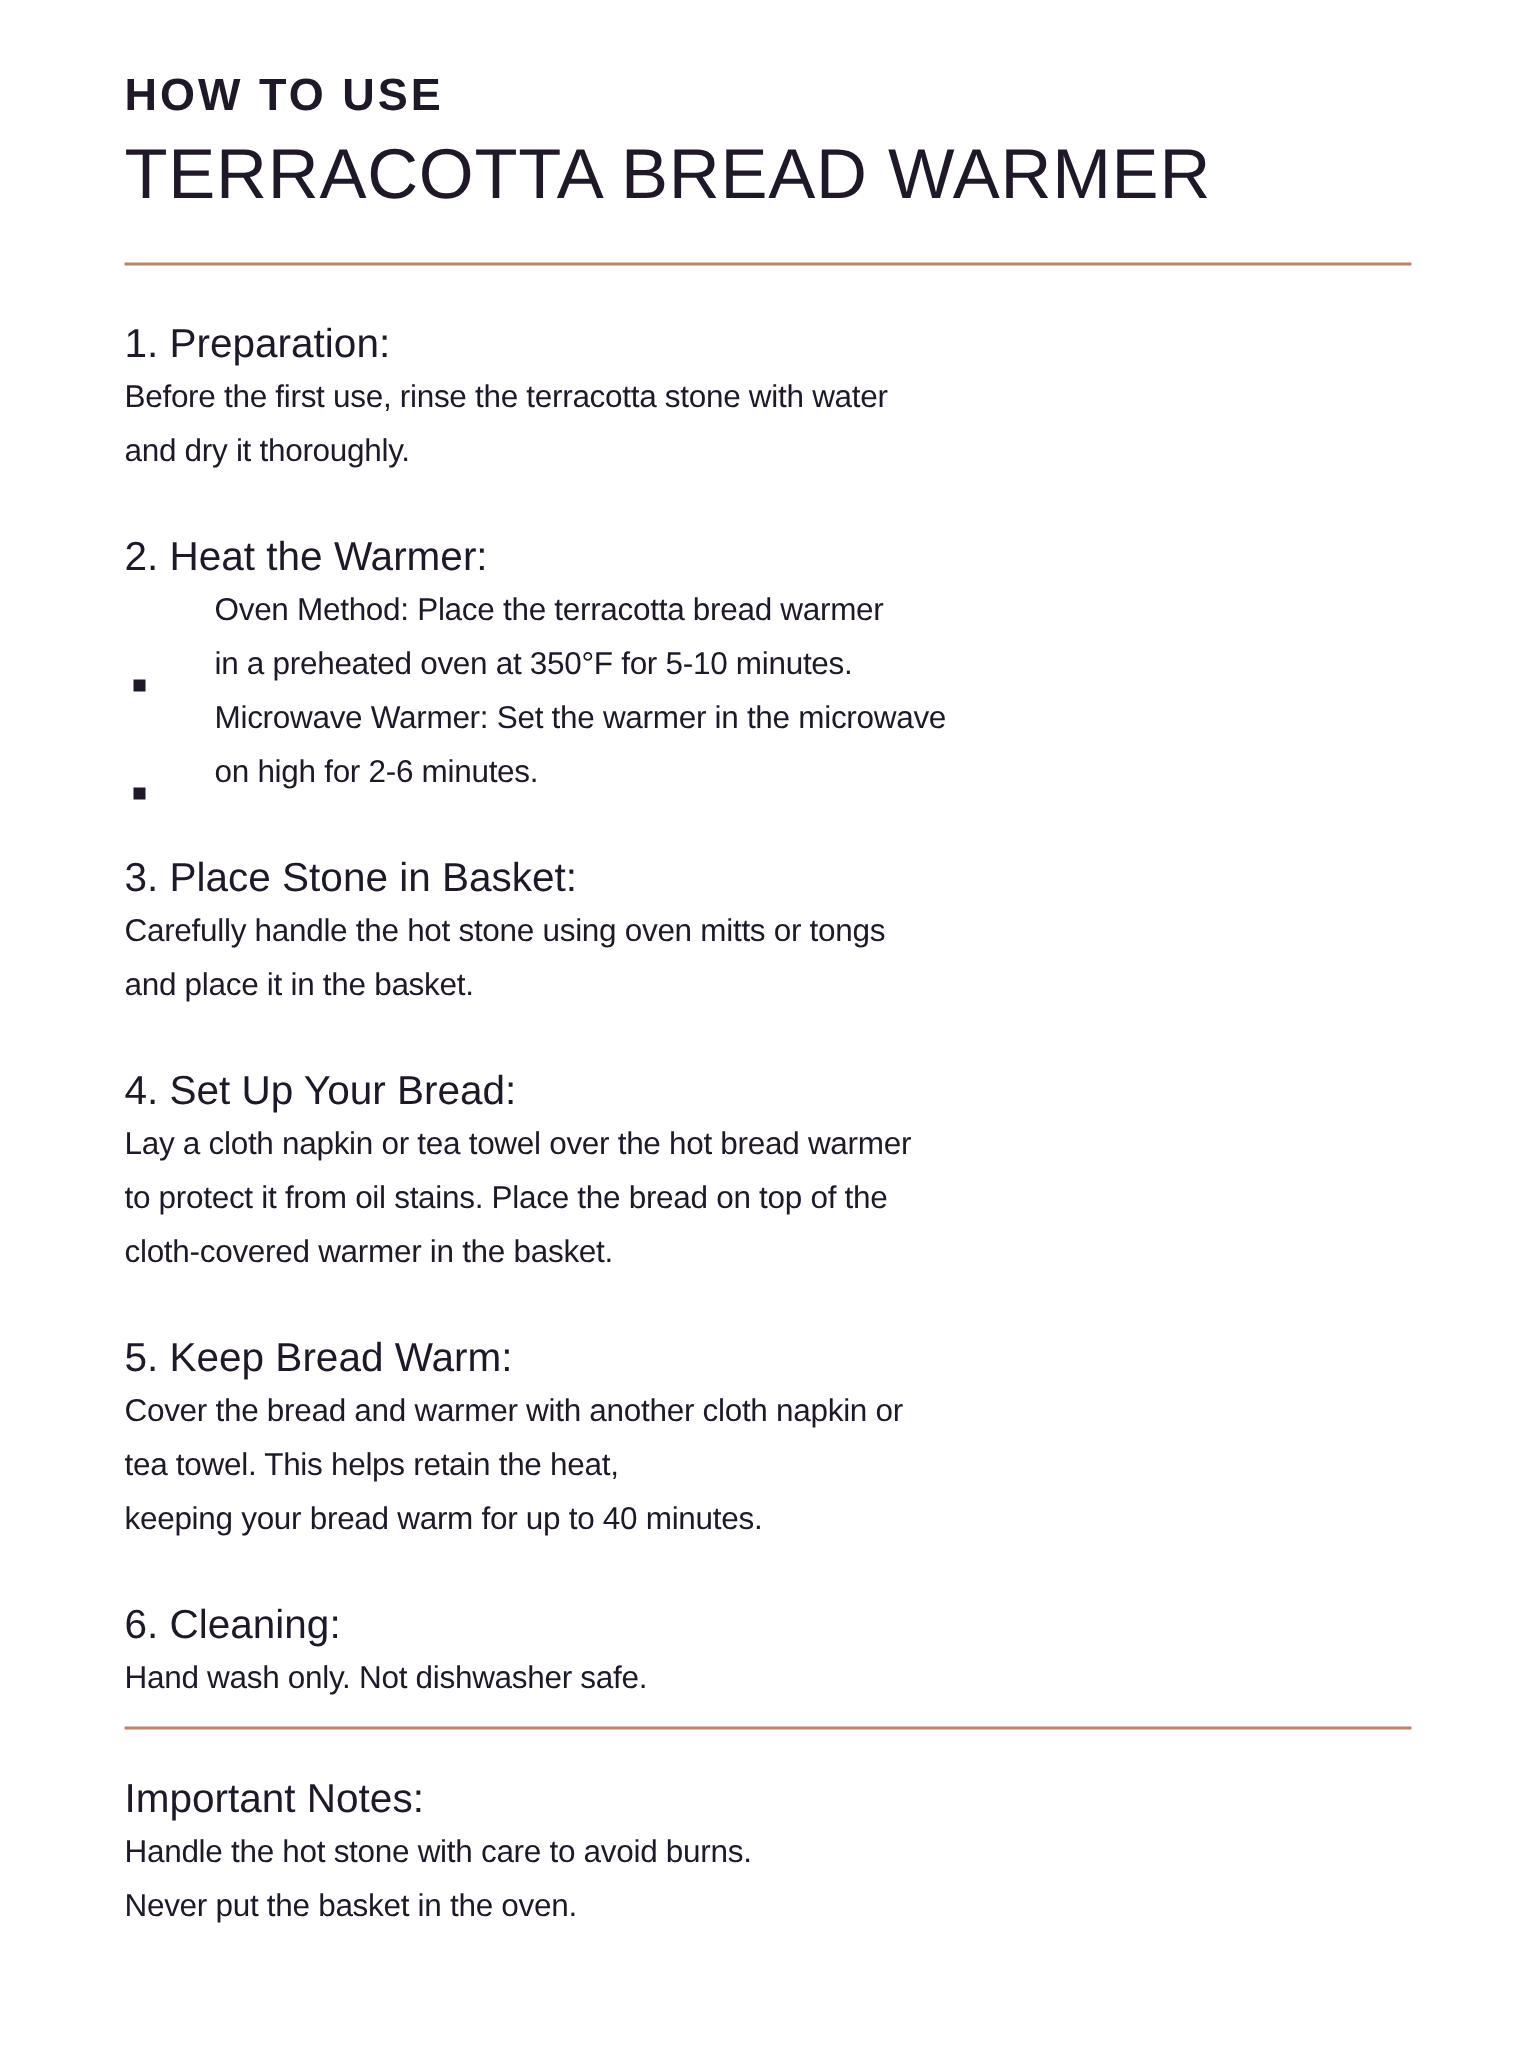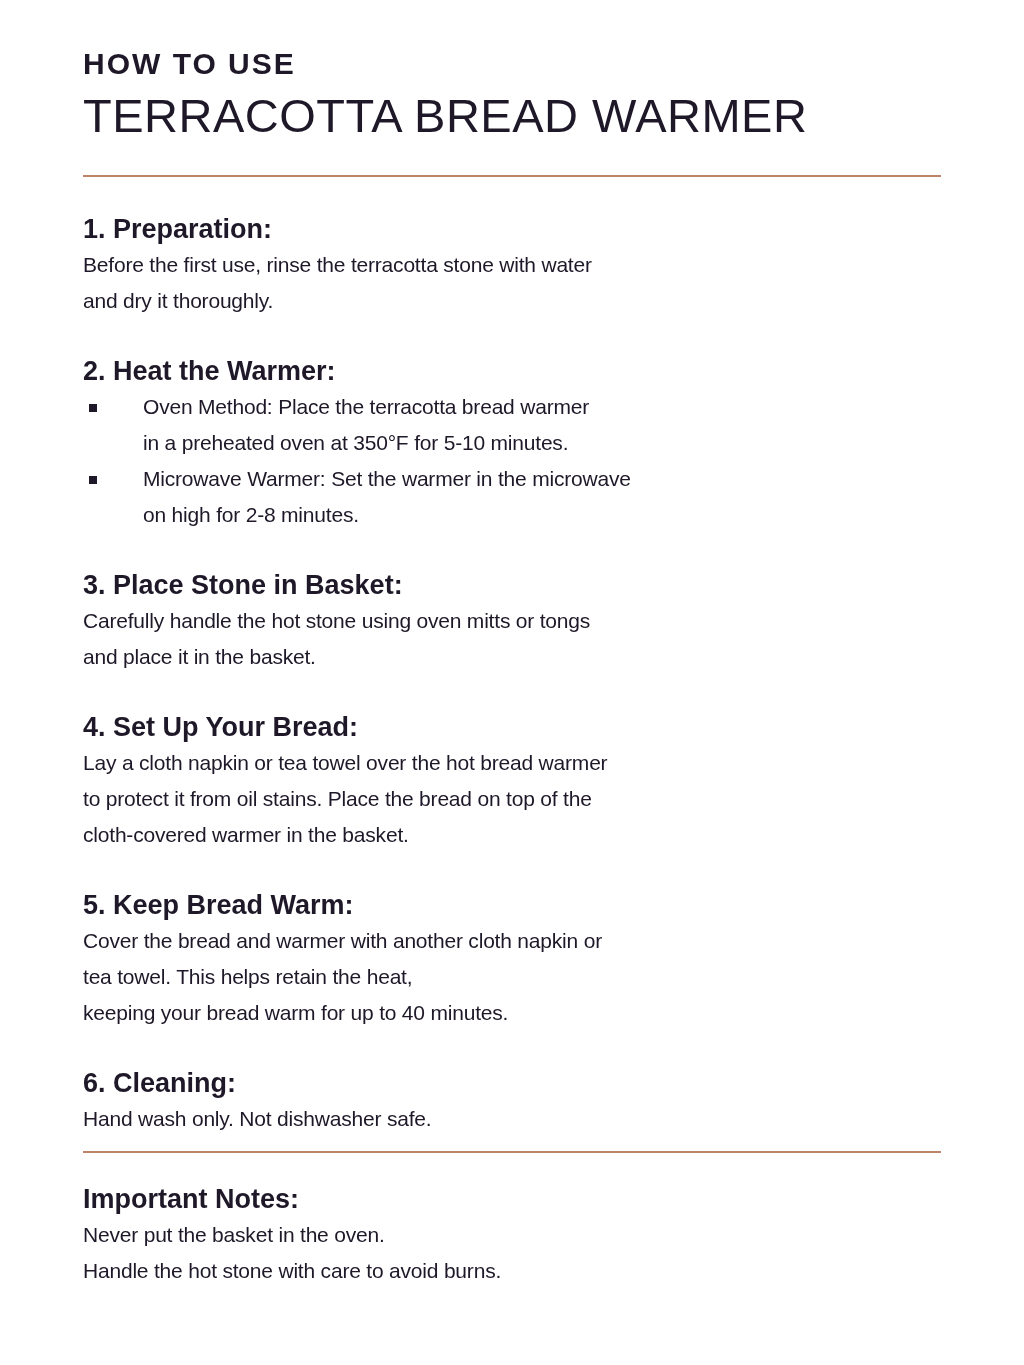--- a/index.html
+++ b/index.html
@@ -44,34 +44,34 @@
     margin-top: 14px;
   }
   section.sec {
     margin-top: 34px;
   }
   section.sec-notes {
     margin-top: 28px;
   }
   .sec h2 {
     font-size: 27px;
-    font-weight: 700;
+    font-weight: 400;
     line-height: 36px;
     margin: 0;
     letter-spacing: 0;
   }
   .line {
     font-size: 21px;
     line-height: 36px;
     margin: 0;
     letter-spacing: -0.2px;
   }
   .bullet-row {
     display: flex;
-    align-items: flex-start;
+    align-items: flex-end;
   }
   .bullet-square {
     flex: none;
     width: 8px;
     height: 8px;
     background: #1e1828;
     margin: 15px 0 0 6px;
   }
   .bullet-text {
     margin-left: 46px;
@@ -101,21 +101,21 @@
       <span class="bullet-square"></span>
       <div class="bullet-text">
         <p class="line">Oven Method: Place the terracotta bread warmer</p>
         <p class="line">in a preheated oven at 350°F for 5-10 minutes.</p>
       </div>
     </div>
     <div class="bullet-row">
       <span class="bullet-square"></span>
       <div class="bullet-text">
         <p class="line">Microwave Warmer: Set the warmer in the microwave</p>
-        <p class="line">on high for 2-8 minutes.</p>
+        <p class="line">on high for 2-6 minutes.</p>
       </div>
     </div>
   </section>
 
   <section class="sec">
     <h2>3. Place Stone in Basket:</h2>
     <p class="line">Carefully handle the hot stone using oven mitts or tongs</p>
     <p class="line">and place it in the basket.</p>
   </section>
 
@@ -135,17 +135,17 @@
 
   <section class="sec">
     <h2>6. Cleaning:</h2>
     <p class="line">Hand wash only. Not dishwasher safe.</p>
   </section>
 
   <hr class="rule rule-bottom">
 
   <section class="sec sec-notes">
     <h2>Important Notes:</h2>
+    <p class="line">Handle the hot stone with care to avoid burns.</p>
     <p class="line">Never put the basket in the oven.</p>
-    <p class="line">Handle the hot stone with care to avoid burns.</p>
   </section>
 
 </div>
 
 </body></html>

